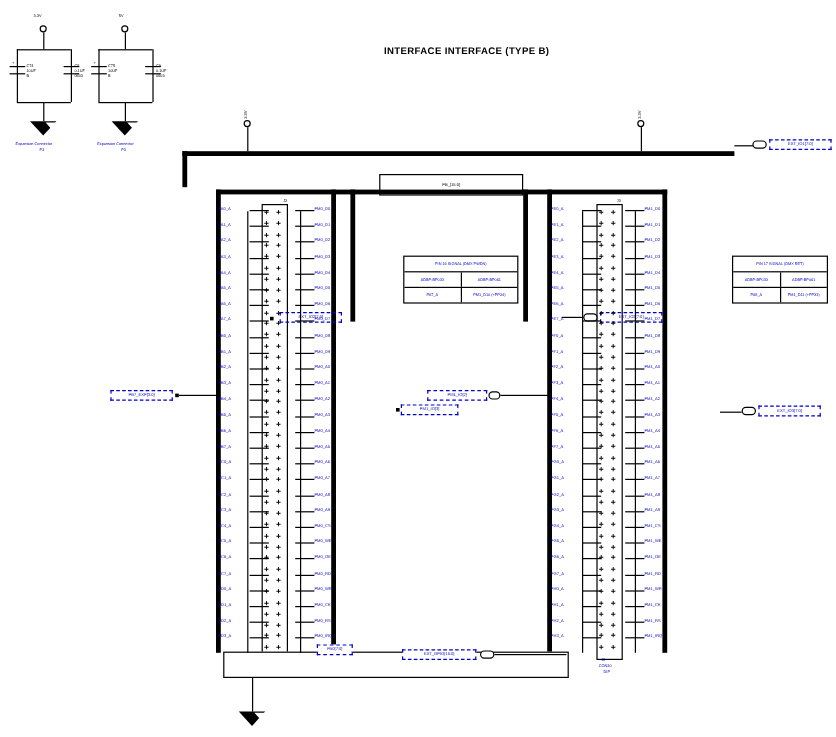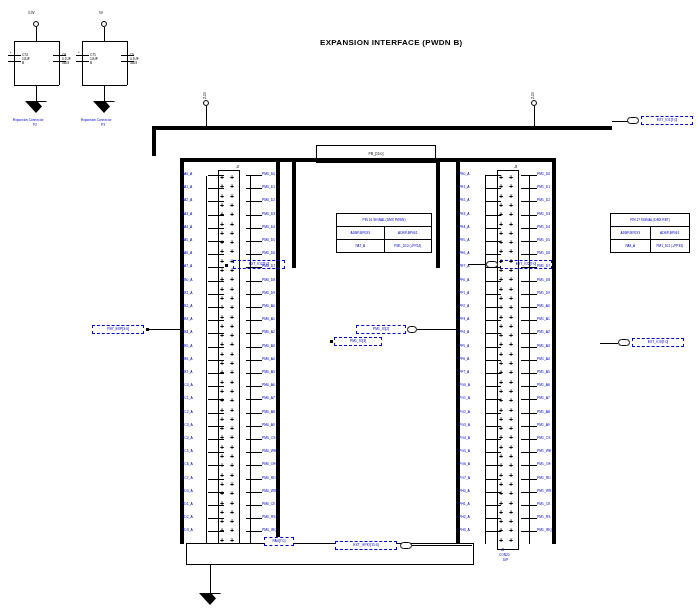--- a/index.html
+++ b/index.html
@@ -49,21 +49,21 @@
   .capsym{position:absolute;}
   .capplate{position:absolute;background:#000;height:1px;}
   .busbox{position:absolute;border:1px solid #000;box-sizing:border-box;background:#fff;
           display:flex;align-items:center;justify-content:center;font-size:3.4px;color:#000;}
 </style>
 </head>
 <body>
 
 <div class="sheet">
 
-  <div class="title" style="left:320px;top:38px;">EXPANSION INTERFACE (PWDN B)</div>
+  <div class="title" style="left:320px;top:38px;">INTERFACE INTERFACE (TYPE B)</div>
 
   <div>
     <div class="pwrcircle" style="left:33px;top:21px;"></div>
     <div class="tinytext" style="left:28px;top:11px;">3.3V</div>
     <div class="wire v" style="left:36px;top:27px;height:14px;"></div>
     <div class="wire h" style="left:14px;top:41px;width:45px;"></div>
     <div class="wire v" style="left:14px;top:41px;height:44px;"></div>
     <div class="wire v" style="left:59px;top:41px;height:44px;"></div>
     <div class="wire h" style="left:14px;top:85px;width:45px;"></div>
     <div class="wire v" style="left:36px;top:85px;height:16px;"></div>

